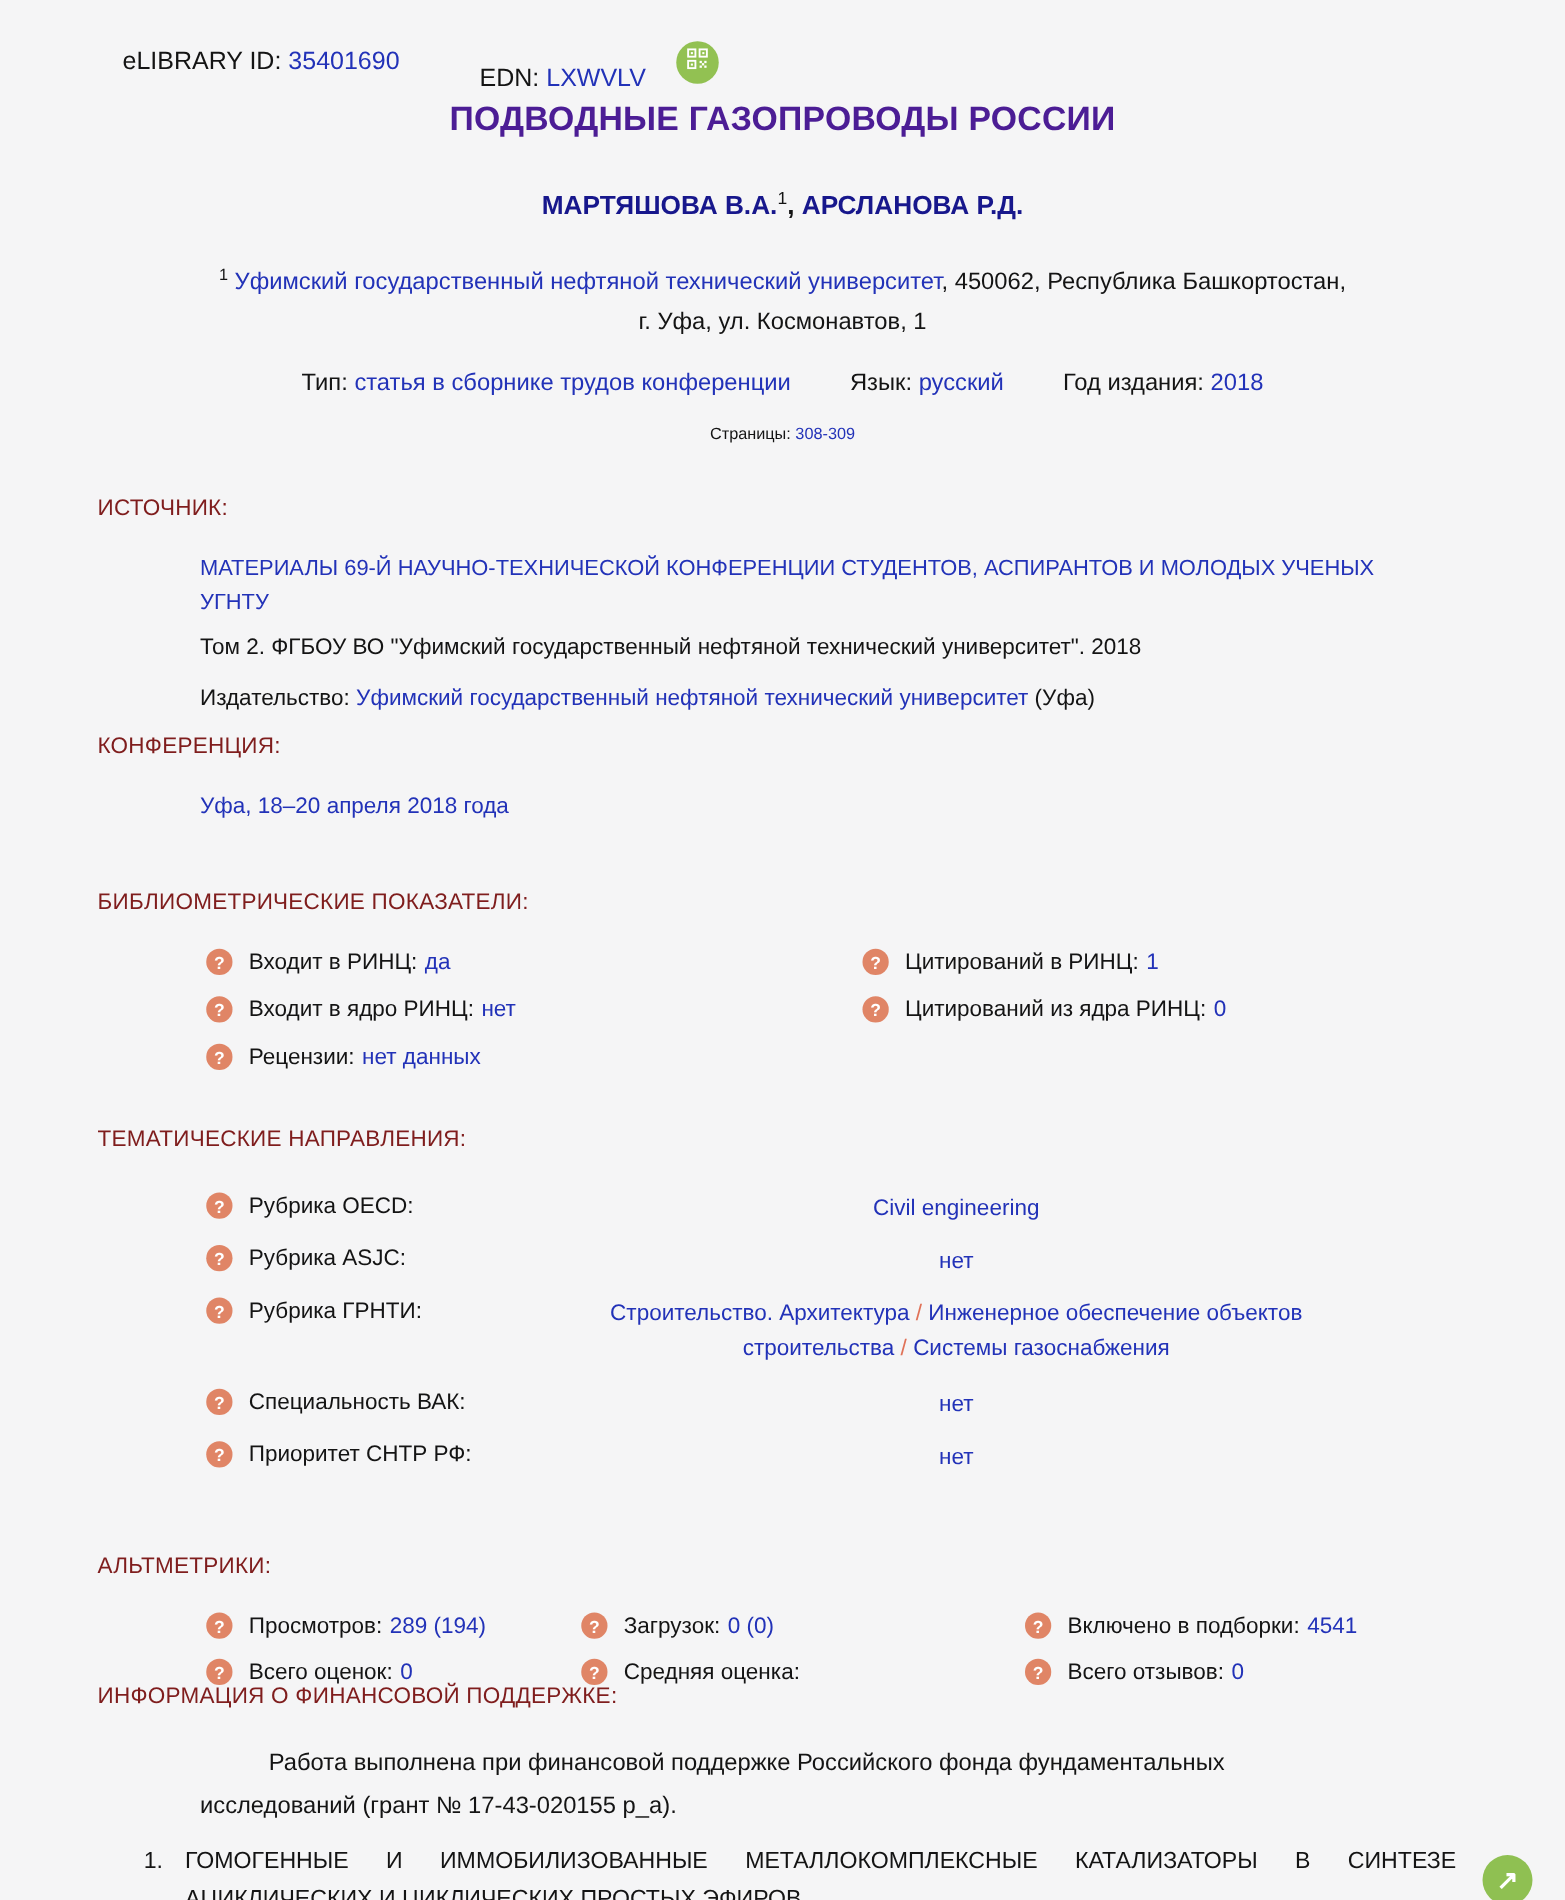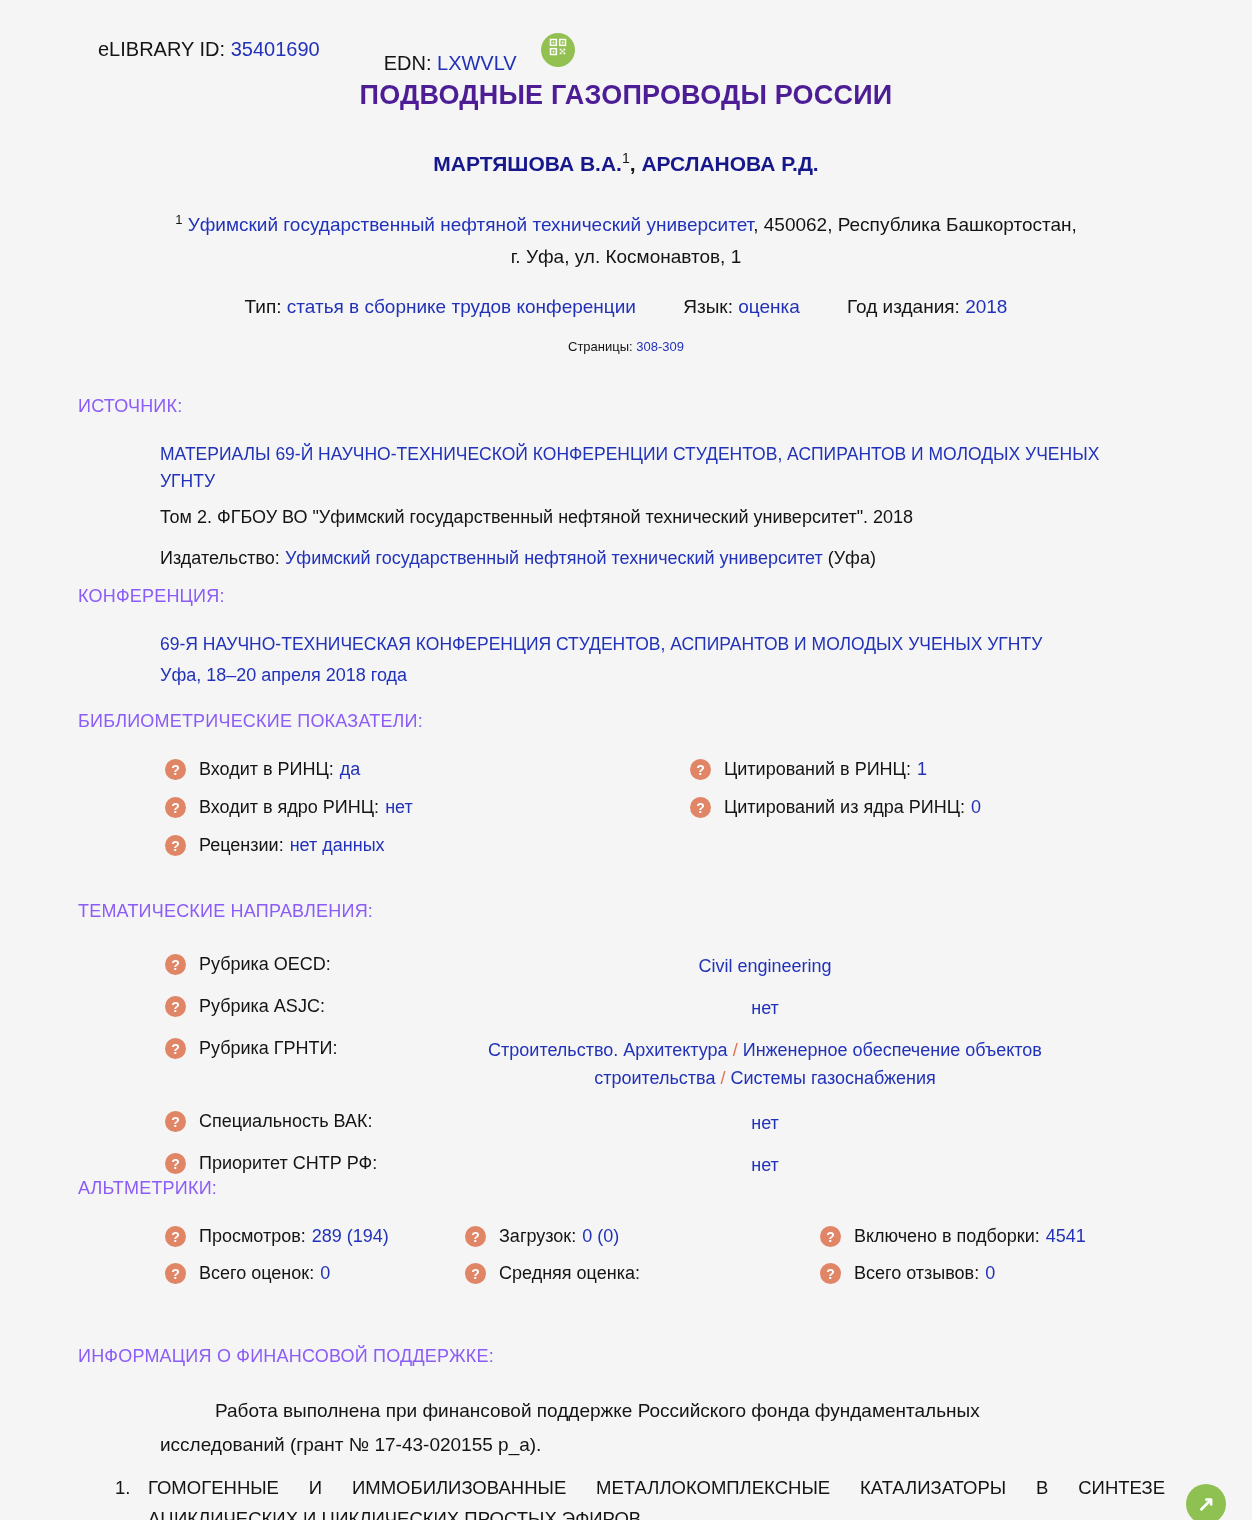--- a/index.html
+++ b/index.html
@@ -34,21 +34,21 @@
   .affiliation { position:absolute; top:204px; left:0; width:100%; text-align:center; font-size:19px; line-height:32px; }
   .affiliation sup { font-size:13px; }
 
   
   .meta-row { position:absolute; top:296px; left:0; width:100%; text-align:center; font-size:19px; }
   .meta-row .grp { display:inline-block; margin:0 21px; white-space:nowrap; }
   .pages-row { position:absolute; top:339px; left:0; width:100%; text-align:center; font-size:13px; }
 
   
   .section { position:absolute; left:78px; width:1110px; }
-  .section-heading { font-size:18px; color:#8b5cf6; letter-spacing:.2px; }
+  .section-heading { font-size:18px; color:#7f1d1d; letter-spacing:.2px; }
   .indent { margin-left:82px; }
   .caps-link { font-size:17.5px; line-height:27px; }
 
   .src-detail { margin-top:9px; line-height:26px; }
   .src-pub { margin-top:15px; line-height:26px; }
 
   
   .help-icon {
     flex:0 0 auto; width:21px; height:21px; border-radius:50%;
     background:#e08566; color:#fff; font-size:14px; font-weight:bold;
@@ -146,21 +146,21 @@
     <div>г. Уфа, ул. Космонавтов, 1</div>
   </div>
 
   <div class="meta-row">
     <span class="grp">
       <span>Тип:</span>
       <span class="blue">статья в сборнике трудов конференции</span>
     </span>
     <span class="grp">
       <span>Язык:</span>
-      <span class="blue">оценка</span>
+      <span class="blue">русский</span>
     </span>
     <span class="grp">
       <span>Год издания:</span>
       <span class="blue">2018</span>
     </span>
   </div>
   <div class="pages-row">
     <span>Страницы:</span>
     <span class="blue">308-309</span>
   </div>
@@ -174,21 +174,20 @@
         <span>Издательство:</span>
         <span class="link">Уфимский государственный нефтяной технический университет</span>
         <span>(Уфа)</span>
       </div>
     </div>
   </div>
 
   <div class="section" style="top:586px;">
     <div class="section-heading">КОНФЕРЕНЦИЯ:</div>
     <div class="indent" style="margin-top:24px; width:1010px;">
-      <div class="link caps-link">69-Я НАУЧНО-ТЕХНИЧЕСКАЯ КОНФЕРЕНЦИЯ СТУДЕНТОВ, АСПИРАНТОВ И МОЛОДЫХ УЧЕНЫХ УГНТУ</div>
       <div class="blue" style="margin-top:4px; line-height:26px;">Уфа, 18–20 апреля 2018 года</div>
     </div>
   </div>
 
   <div class="section" style="top:711px;">
     <div class="section-heading">БИБЛИОМЕТРИЧЕСКИЕ ПОКАЗАТЕЛИ:</div>
     <div class="bib-cols">
       <div class="bib-col left">
         <div class="bib-row">
           <span class="help-icon">?</span>
@@ -251,21 +250,21 @@
         <span class="val"><span class="blue">нет</span></span>
       </div>
       <div class="them-row">
         <span class="help-icon">?</span>
         <span class="lbl">Приоритет СНТР РФ:</span>
         <span class="val"><span class="blue">нет</span></span>
       </div>
     </div>
   </div>
 
-  <div class="section" style="top:1178px;">
+  <div class="section" style="top:1242px;">
     <div class="section-heading">АЛЬТМЕТРИКИ:</div>
     <div class="alt-rows">
       <div class="alt-row">
         <span class="alt-cell c1">
           <span class="help-icon">?</span>
           <span>Просмотров:</span>
           <span class="link val">289 (194)</span>
         </span>
         <span class="alt-cell c2">
           <span class="help-icon">?</span>

